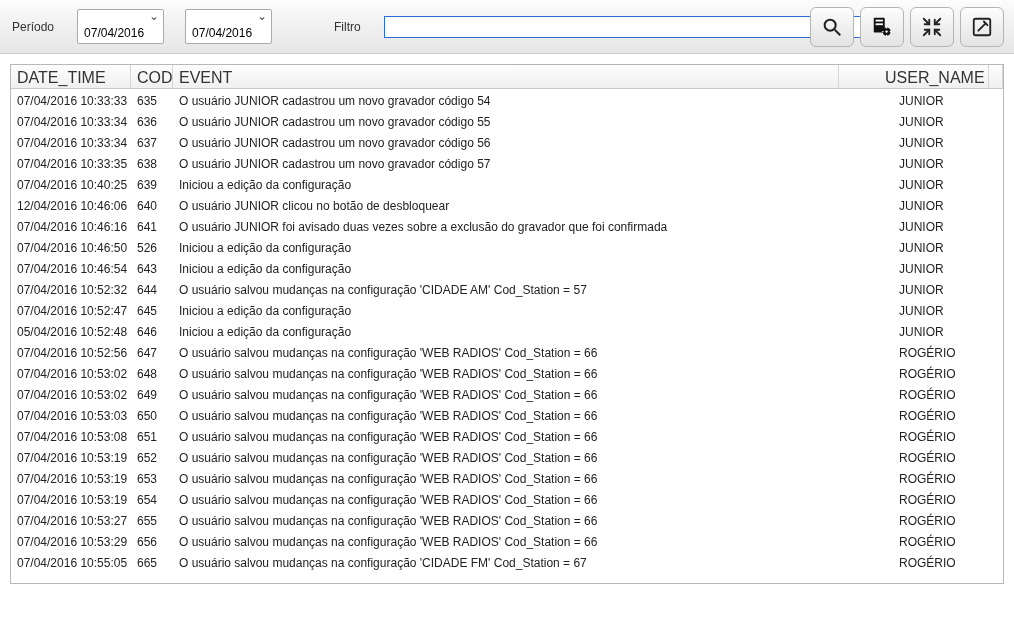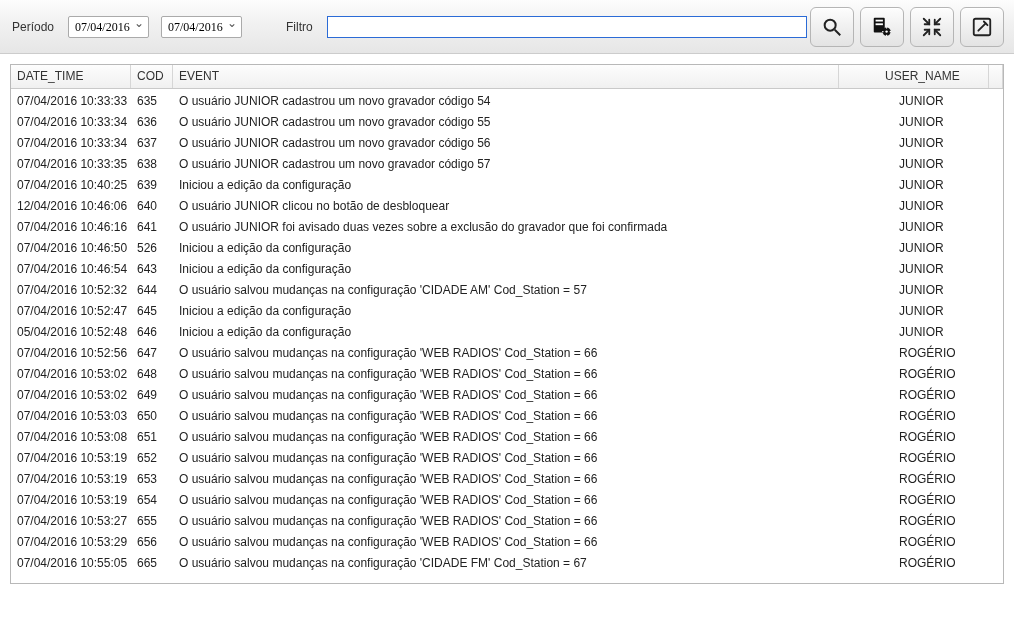--- a/index.html
+++ b/index.html
@@ -13,34 +13,34 @@
       overflow: hidden;
       position: relative;
     }
     .toolbar {
       height: 54px;
       background: linear-gradient(to bottom, #fdfdfd 0%, #f1f1f1 45%, #e6e6e6 100%);
       border-bottom: 1px solid #ccc;
       display: flex;
       align-items: center;
       padding: 0 10px;
-      gap: 12px;
+      gap: 21px;
       position: relative;
     }
     .toolbar-label {
       color: #333;
       padding: 0 2px;
     }
     .date-select {
-      font-family: Liberation Serif, serif;
+      font-family: Liberation Sans, sans-serif;
       font-size: 12px;
       background: #fff;
       border: 1px solid #aaa;
       border-radius: 2px;
-      padding: 3px 18px 3px 6px;
+      padding: 16px 18px 3px 6px;
       appearance: none;
       position: relative;
       cursor: pointer;
     }
     .select-wrap {
       position: relative;
       display: inline-block;
     }
     .select-wrap::after {
       content: "⌄";
@@ -98,21 +98,21 @@
       display: flex;
       background: linear-gradient(to bottom, #fdfdfd, #f0f0f0);
       border-bottom: 1px solid #c9c9c9;
       height: 24px;
       position: relative;
     }
     .grid-header .col {
       border-right: 1px solid #d6d6d6;
       padding: 4px 6px;
       color: #333;
-      font-size: 12px;
+      font-size: 16px;
       white-space: nowrap;
       overflow: hidden;
     }
     .grid-body {
       overflow-y: scroll;
       height: calc(100% - 24px);
     }
     .row {
       display: flex;
       height: 21px;

